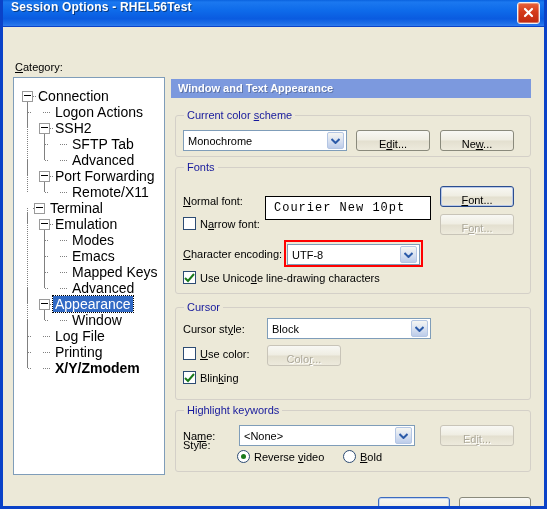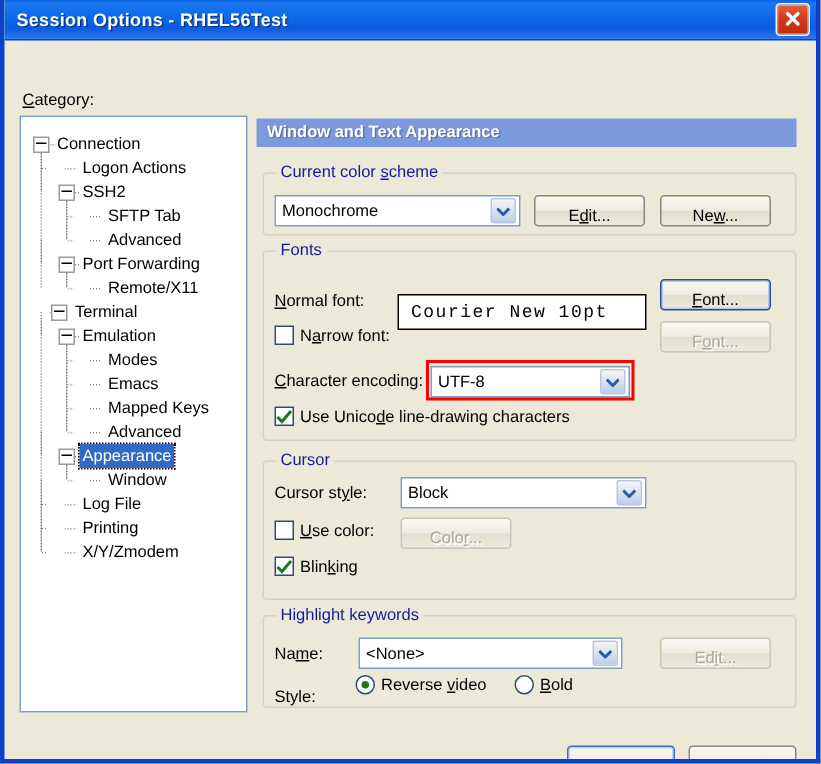--- a/index.html
+++ b/index.html
@@ -25,21 +25,21 @@
     overflow: hidden;
   }
 
   
   #titlebar {
     height: 26px;
     background: linear-gradient(to bottom,
         #0A62DE 0%, #1B78F0 8%, #0E6BEA 40%,
         #0A5BE0 72%, #1D6EE8 90%, #2E7BEE 100%);
     display: flex;
-    align-items: center;
+    align-items: flex-start;
     position: relative;
     border-bottom: 1px solid #0A42C8;
   }
   #titlebar .title-text {
     color: #fff;
     font-weight: bold;
     font-size: 12px;
     font-family: "Liberation Sans", sans-serif;
     letter-spacing: 0.2px;
     margin-left: 8px;
@@ -82,21 +82,21 @@
     width: 152px; height: 398px;
     background: #FFFFFF;
     border: 1px solid #7F9DB9;
     box-sizing: border-box;
     overflow: hidden;
   }
   .tree-row {
     position: relative;
     height: 16px;
     line-height: 16px;
-    font-size: 11px;
+    font-size: 14px;
     white-space: nowrap;
   }
   .tree-label {
     display: inline-block;
     padding: 0 2px;
   }
   .tree-row.selected .tree-label {
     background: #316AC5;
     color: #fff;
     outline: 1px dotted #000;
@@ -401,21 +401,21 @@
         </div>
         <div class="tree-row" style="position: absolute; left: 0px; top: 234px; width: 100%;">
           <span class="tree-label" style="position: absolute; left: 56px;">Window</span>
         </div>
         <div class="tree-row" style="position: absolute; left: 0px; top: 250px; width: 100%;">
           <span class="tree-label" style="position: absolute; left: 39px;">Log File</span>
         </div>
         <div class="tree-row" style="position: absolute; left: 0px; top: 266px; width: 100%;">
           <span class="tree-label" style="position: absolute; left: 39px;">Printing</span>
         </div>
-        <div class="tree-row" style="position: absolute; left: 0px; top: 282px; width: 100%;">
+        <div class="tree-row" style="position: absolute; left: 0px; top: 282px; width: 100%; font-weight: bold;">
           <span class="tree-label" style="position: absolute; left: 39px;">X/Y/Zmodem</span>
         </div>
       </div>
 
     <div id="panel-header">Window and Text Appearance</div>
 
     <div class="groupbox" style="left:172px; top:88px; width:356px; height:42px;">
       <span class="gb-title">Current color <span class="u">s</span>cheme</span>
     </div>
     <div class="combo" style="left:180px; top:103px; width:164px;">
@@ -516,21 +516,21 @@
       <span class="combo-text">&lt;None&gt;</span>
       <span class="combo-arrow">
         <svg width="9" height="6" viewBox="0 0 9 6">
             <path d="M0.5 1 L4.5 5 L8.5 1" fill="none" stroke="#2B5AA8" stroke-width="2"></path>
           </svg>
       </span>
     </div>
     <div class="btn disabled" style="left:437px; top:398px; width:74px;">
       <span>Ed<span class="u">i</span>t...</span>
     </div>
-    <div class="label-static" style="position:absolute; left:180px; top:432px;">
+    <div class="label-static" style="position:absolute; left:180px; top:412px;">
       Style:
     </div>
     <div class="radio" style="left:234px; top:423px;">
       <span class="rd-box">
           <span class="rd-dot"></span>
         </span>
       <span>Reverse <span class="u">v</span>ideo</span>
     </div>
     <div class="radio" style="left:340px; top:423px;">
       <span class="rd-box"></span>

